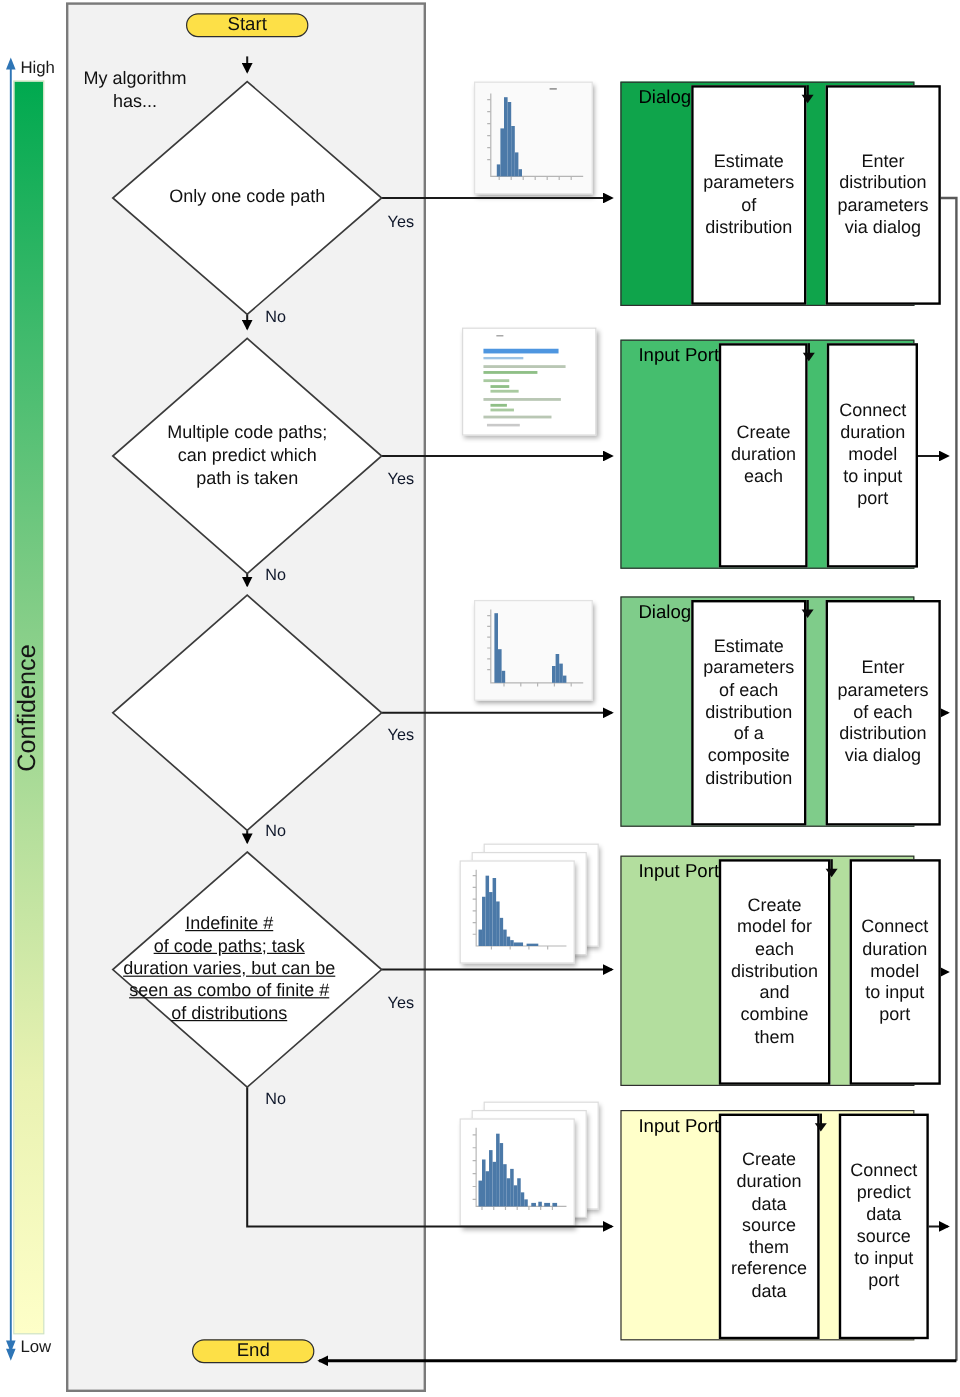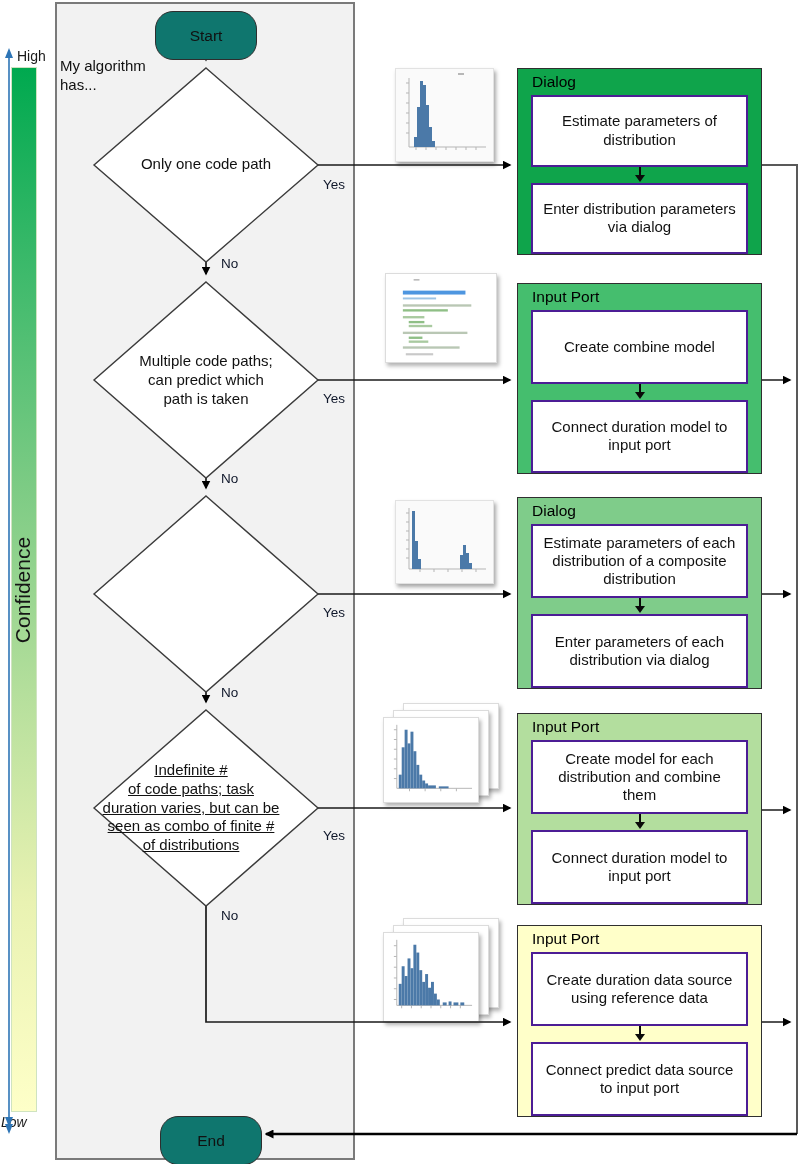--- a/index.html
+++ b/index.html
@@ -7,51 +7,51 @@
        font-family:"Liberation Sans",sans-serif;color:#111;}
   .abs{position:absolute;}
   
   .panel{left:55px;top:2px;width:300px;height:1158px;background:#F2F2F2;border:2px solid #7a7a7a;box-sizing:border-box;}
   
   .conf-bar{left:11px;top:67px;width:26px;height:1045px;border:1px solid #cfe3c0;box-sizing:border-box;}
   .conf-label{left:-87px;top:575px;width:220px;height:30px;line-height:30px;text-align:center;
               font-size:21px;color:#151515;transform:rotate(-90deg);}
   .hl-label{font-size:14px;color:#1a1a1a;}
   
-  .terminal{width:102px;height:49px;background:#0f766e;border:1.6px solid #2e2e2e;border-radius:18px;
+  .terminal{width:102px;height:20px;background:#fde047;border:1.6px solid #2e2e2e;border-radius:18px;
             display:flex;align-items:center;justify-content:center;font-size:15.5px;box-sizing:border-box;z-index:6;}
   
   .dtext{z-index:6;text-align:center;font-size:15px;line-height:1.25;white-space:pre-line;}
   .branch{z-index:6;font-size:13.5px;color:#0f172a;}
-  .intro{z-index:6;font-size:15px;text-align:left;white-space:pre-line;line-height:1.25;}
+  .intro{z-index:6;font-size:15px;text-align:center;white-space:pre-line;line-height:1.25;}
   
   .action-box{left:517px;width:245px;border:1.8px solid #2f2f2f;box-sizing:border-box;z-index:6;
-              display:flex;flex-direction:column;padding:2px 13px 0 13px;}
+              display:flex;padding:2px 13px 0 13px;}
   .action-title{flex:0 0 auto;font-size:15.5px;padding:2px 0 4px 1px;color:#000;}
   .astep{flex:1 1 0;display:flex;align-items:center;justify-content:center;background:#fff;
-         border:2px solid #4c1d95;text-align:center;padding:2px 8px;font-size:15px;line-height:1.22;box-sizing:border-box;}
+         border:2px solid #000000;text-align:center;padding:2px 8px;font-size:15px;line-height:1.22;box-sizing:border-box;}
   .sarr{flex:0 0 16px;width:2px;background:transparent;margin:0 auto;position:relative;}
   .sarr::before{content:"";position:absolute;left:0;top:0;width:2px;height:9px;background:#0a0a0a;}
   .sarr::after{content:"";position:absolute;left:-4px;top:8px;border:5px solid transparent;border-top:7px solid #0a0a0a;}
   
   .chart-card{background:#fafafa;border:1px solid #e2e2e2;box-shadow:2px 3px 4px rgba(0,0,0,.35);z-index:3;}
   .chart-card svg{display:block;width:100%;height:100%;}
   .stack{z-index:3;}
   .page{position:absolute;background:#fff;border:1px solid #dcdcdc;box-shadow:2px 3px 4px rgba(0,0,0,.3);box-sizing:border-box;}
   svg.overlay{position:absolute;left:0;top:0;z-index:4;pointer-events:none;}
 </style>
 </head>
 <body>
 
 <div id="app">
 
   <div class="abs hl-label" style="left:17px;top:48px;">High</div>
   <div class="abs conf-bar" style="background: linear-gradient(rgb(0, 169, 79), rgb(63, 186, 108), rgb(124, 203, 132), rgb(181, 223, 156), rgb(233, 242, 178), rgb(254, 255, 200));"></div>
   <div class="abs conf-label">Confidence</div>
-  <div class="abs hl-label" style="left:1px;top:1114px;font-style:italic;">Low</div>
+  <div class="abs hl-label" style="left:17px;top:1114px;">Low</div>
 
   <div class="abs panel"></div>
 
   <div class="abs chart-card" style="left:395px;top:68px;width:97px;height:92px;">
     <svg viewBox="0 0 97 92">
       <path d="M13 9 V78 H90" stroke="#b5b5b5" stroke-width="1" fill="none"></path>
       <g stroke="#b5b5b5" stroke-width="1">
         <line x1="10" y1="14" x2="13" y2="14"></line>
           <line x1="10" y1="24" x2="13" y2="24"></line>
           <line x1="10" y1="34" x2="13" y2="34"></line>
@@ -275,39 +275,39 @@
 
   <div class="abs action-box" style="top: 68px; height: 187px; background: rgb(15, 164, 75);">
     <div class="action-title">Dialog</div>
     <div class="astep">Estimate parameters of distribution</div>
     <div class="sarr"></div>
     <div class="astep">Enter distribution parameters via dialog</div>
   </div>
 
   <div class="abs action-box" style="top: 283px; height: 191px; background: rgb(69, 190, 110);">
     <div class="action-title">Input Port</div>
-    <div class="astep">Create combine model</div>
+    <div class="astep">Create duration each</div>
     <div class="sarr"></div>
     <div class="astep">Connect duration model to input port</div>
   </div>
 
   <div class="abs action-box" style="top: 497px; height: 192px; background: rgb(127, 204, 138);">
     <div class="action-title">Dialog</div>
     <div class="astep">Estimate parameters of each distribution of a composite distribution</div>
     <div class="sarr"></div>
     <div class="astep">Enter parameters of each distribution via dialog</div>
   </div>
 
   <div class="abs action-box" style="top: 713px; height: 192px; background: rgb(179, 222, 158);">
     <div class="action-title">Input Port</div>
     <div class="astep">Create model for each distribution and combine them</div>
     <div class="sarr"></div>
     <div class="astep">Connect duration model to input port</div>
   </div>
 
   <div class="abs action-box" style="top: 925px; height: 192px; background: rgb(255, 255, 201);">
     <div class="action-title">Input Port</div>
-    <div class="astep">Create duration data source using reference data</div>
+    <div class="astep">Create duration data source them reference data</div>
     <div class="sarr"></div>
     <div class="astep">Connect predict data source to input port</div>
   </div>
 
 </div>
 
 </body></html>

